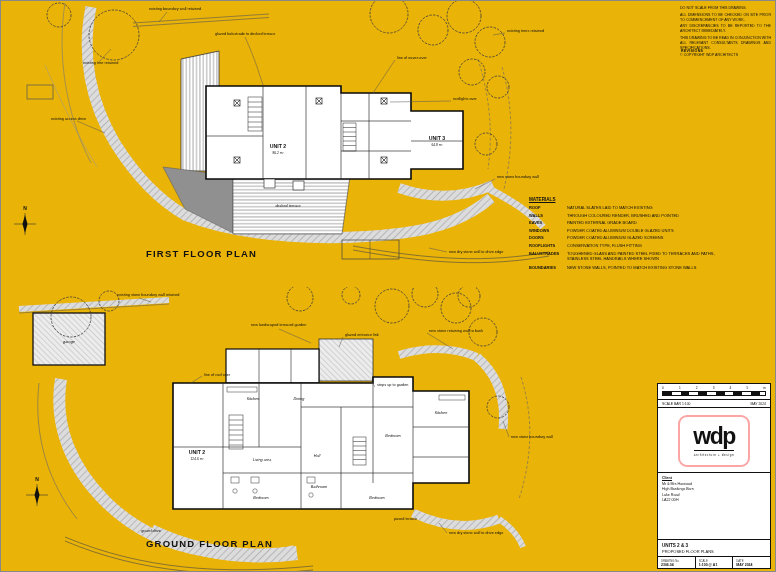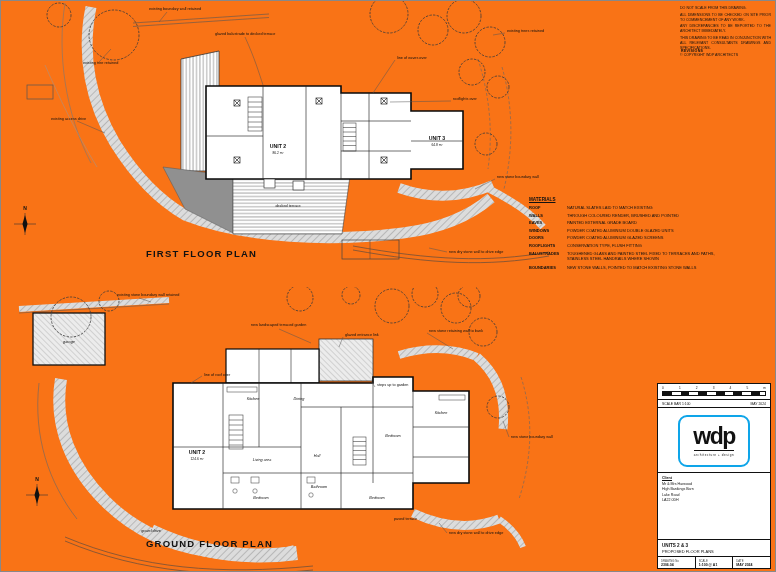--- a/index.html
+++ b/index.html
@@ -1,16 +1,16 @@
 <!DOCTYPE html>
 <html><head>
 <meta charset="utf-8">
 <style>
   html,body{margin:0;padding:0;background:#fff}
-  .sheet{position:relative;width:776px;height:572px;background:#f97316;overflow:hidden;
+  .sheet{position:relative;width:776px;height:572px;background:#eab308;overflow:hidden;
          box-sizing:border-box;border:1px solid #888;font-family:"Liberation Sans",sans-serif;color:#111}
   svg{position:absolute;left:0;font-family:"Liberation Sans",sans-serif}
   #ff{top:0}
   #gf{top:286px}
   .ann{font-size:3.8px;fill:#111}
   .room{font-size:3.8px;font-style:italic;fill:#111}
   .unit{font-size:5.2px;font-weight:bold;fill:#111}
   .unitarea{font-size:3.3px;fill:#111}
   .plantitle{font-size:9.5px;font-weight:bold;letter-spacing:1.2px;fill:#111}
   .north{font-size:5px;font-weight:bold;fill:#111}
@@ -27,21 +27,21 @@
   .mat-row.last{margin-top:4px}
 
   .titleblock{position:absolute;left:656px;top:382px;width:114px;height:186px;border:1px solid #111;
               background:#fff;display:flex;flex-direction:column;box-sizing:border-box}
   .tb-scale{padding:2px 4px 1px}
   .tb-ticks{display:flex;justify-content:space-between;font-size:3.2px;margin-bottom:.6px}
   .tb-bar{height:3.5px;border:.6px solid #111;background:repeating-linear-gradient(90deg,#111 0 8.8px,#fff 8.8px 17.6px)}
   .tb-caption{display:flex;justify-content:space-between;font-size:3.4px;border-top:.6px solid #111;
               border-bottom:.6px solid #111;padding:1.5px 4px;margin-top:2px}
   .tb-logo{display:flex;align-items:center;justify-content:center;padding:7px 0 5px}
-  .logo-box{width:68px;height:48px;border:2px solid #0ea5e9;border-radius:9px;display:flex;flex-direction:column;
+  .logo-box{width:68px;height:48px;border:2px solid #fca5a5;border-radius:9px;display:flex;flex-direction:column;
             align-items:center;justify-content:center}
   .logo-text{font-size:23px;font-weight:bold;letter-spacing:-1.5px;line-height:1}
   .logo-sub{font-size:3px;letter-spacing:.6px;margin-top:2px;border-top:.6px solid #111;padding-top:1.5px}
   .tb-client{border-top:.6px solid #111;padding:2.5px 4px;font-size:3.6px;line-height:1.5;flex:1}
   .cl-label{font-weight:bold;text-decoration:underline;margin-bottom:1px}
   .tb-project{border-top:.6px solid #111;padding:2.5px 4px}
   .tb-p1{font-size:4.6px;font-weight:bold}
   .tb-p2{font-size:4px;margin-top:1px}
   .tb-fields{border-top:.6px solid #111;display:flex}
   .tb-field{flex:1;padding:1.5px 3px;border-right:.6px solid #111}

